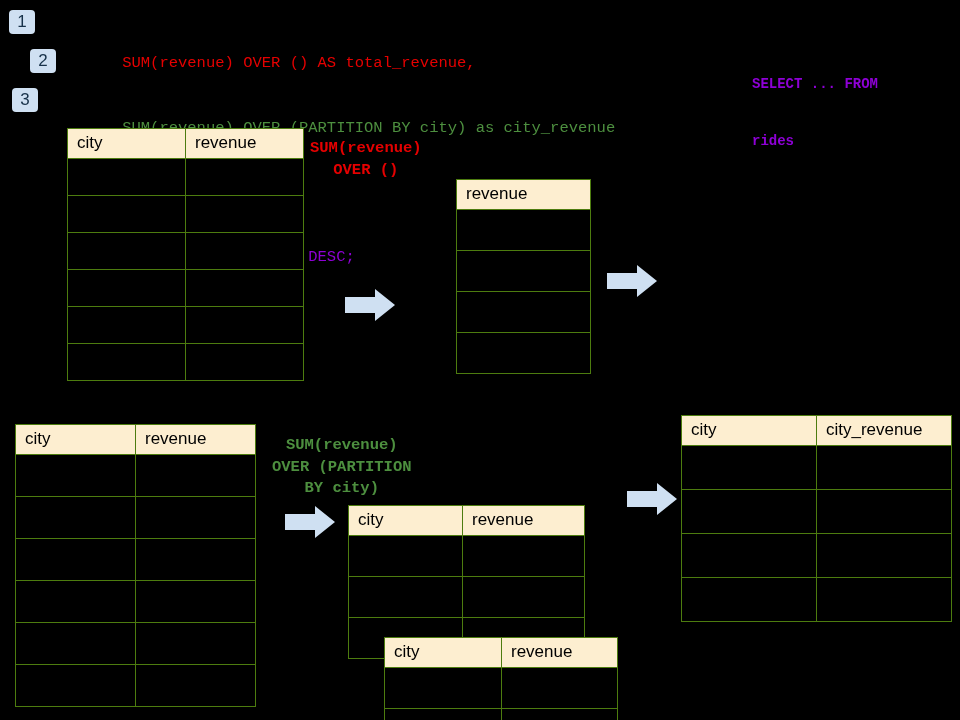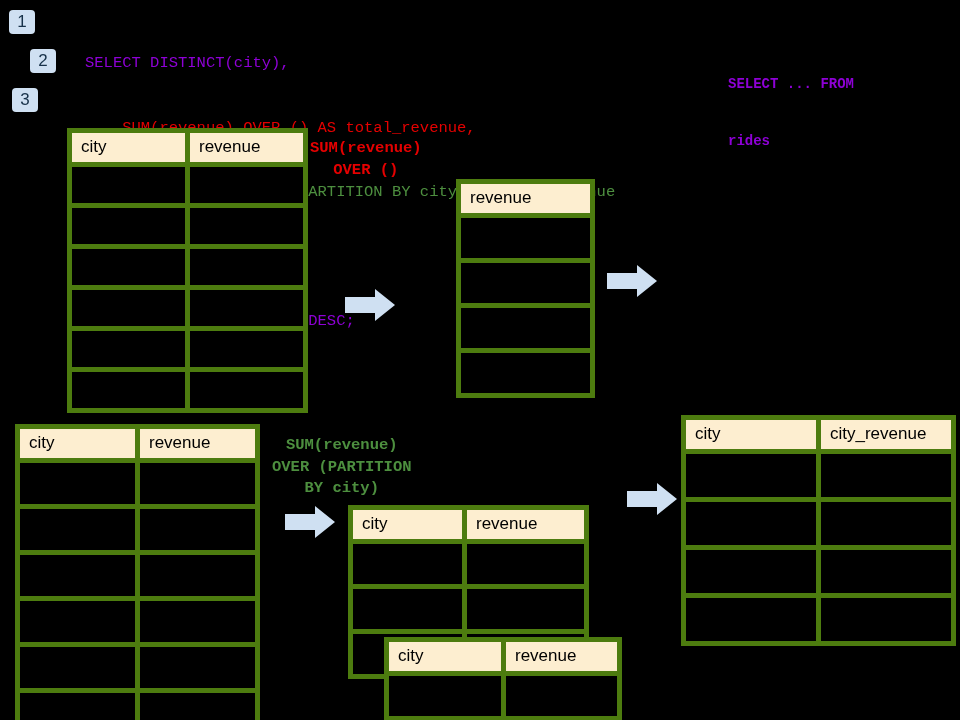--- a/index.html
+++ b/index.html
@@ -58,21 +58,21 @@
   .annot.green { color: #4d8f3f; }
 
   
   .tbl {
     position: absolute;
     border-collapse: collapse;
     background: #000000;
     table-layout: fixed;
   }
   .tbl td {
-    border: 5px solid #4d7c0f;
+    border: 1px solid #4d7c0f;
     background: #000000;
     padding: 0;
   }
   .tbl td.hdr {
     background: #fdeed0;
     color: #000000;
     font-family: "Liberation Sans", sans-serif;
     font-size: 17px;
     padding: 4px 0 5px 9px;
     text-align: left;
@@ -89,28 +89,27 @@
 </head>
 <body>
 
 <div id="canvas">
 
   <div class="badge" style="left:9px;  top:10px;">1</div>
   <div class="badge" style="left:30px; top:49px;">2</div>
   <div class="badge" style="left:12px; top:88px;">3</div>
 
   <div class="sql-block" style="left:85px; top:10px;">
-    <div class="sql-line c-purple">SELECT DISTINCT(city),</div>
     <div class="sql-line c-red">    SUM(revenue) OVER () AS total_revenue,</div>
     <div class="sql-line c-green">    SUM(revenue) OVER (PARTITION BY city) as city_revenue</div>
     <div class="sql-line c-purple">  FROM rides</div>
     <div class="sql-line c-purple">  ORDER by city_revenue DESC;</div>
   </div>
 
-  <div class="sql-block c-purple" style="left:728px; top:37px; font-weight:bold; font-size:14px; line-height:19px;">
+  <div class="sql-block c-purple" style="left:752px; top:37px; font-weight:bold; font-size:14px; line-height:19px;">
     <div class="sql-line">SELECT ... FROM</div>
     <div class="sql-line">rides</div>
   </div>
 
   <div class="annot red" style="left:310px; top:138px;">SUM(revenue)
 OVER ()</div>
 
   <div class="annot green" style="left:272px; top:435px;">SUM(revenue)
 OVER (PARTITION
 BY city)</div>

